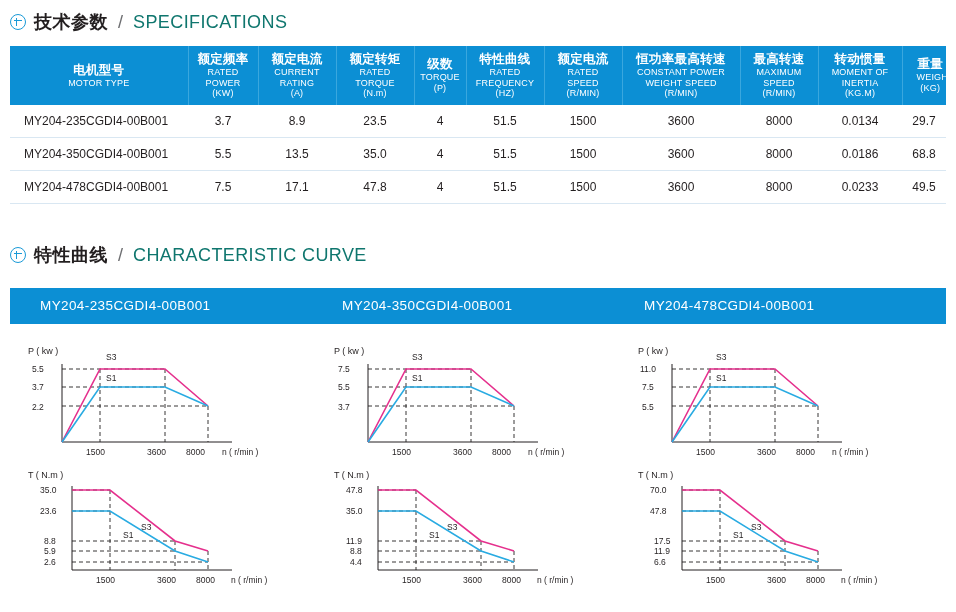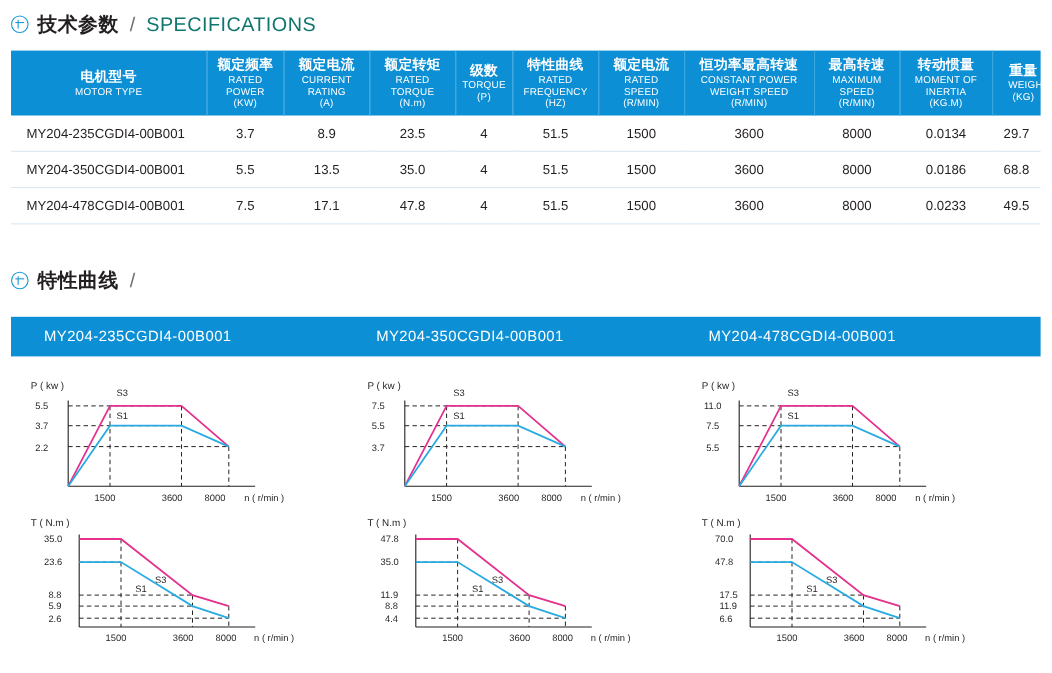--- a/index.html
+++ b/index.html
@@ -217,20 +217,21 @@
           <td>49.5</td>
         </tr>
       </tbody>
     </table>
   </div>
 
   <div class="sec-head" id="curve-head">
     <span class="bullet"></span>
     <span class="cn">特性曲线</span>
     <span class="slash">/</span>
+    <span class="en">CHARACTERISTIC CURVE</span>
   </div>
 
   <div class="curve-band">
     <span class="label l0">MY204-235CGDI4-00B001</span>
     <span class="label l1">MY204-350CGDI4-00B001</span>
     <span class="label l2">MY204-478CGDI4-00B001</span>
   </div>
 
   <div class="charts">
 

